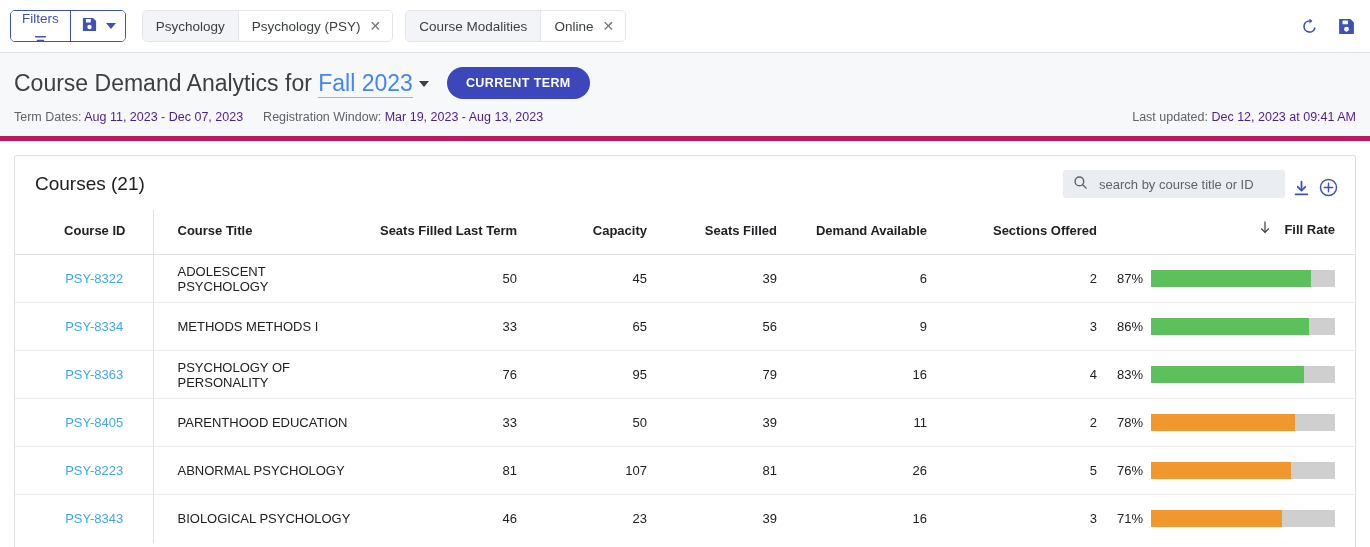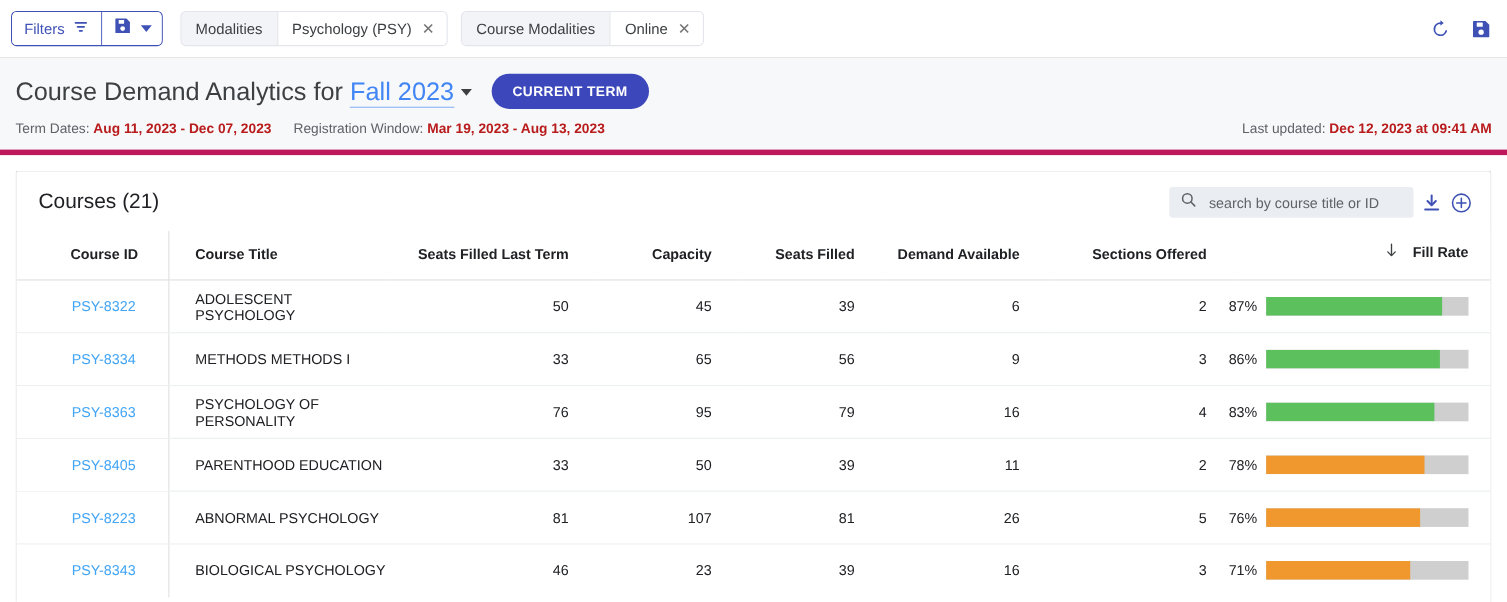--- a/index.html
+++ b/index.html
@@ -32,20 +32,21 @@
     flex: none;
   }
   .filters-btn {
     display: flex; align-items: center; gap: 7px;
     padding: 0 11px;
     color: #3f51b5;
     font-size: 13.5px;
     background: #fff;
     cursor: pointer;
     white-space: nowrap;
+    flex-direction: column;
   }
   .filters-sep { width: 1px; background: #3f51b5; }
   .save-btn {
     display: flex; align-items: center; gap: 8px;
     padding: 0 9px 0 10px;
     background: #fff;
     cursor: pointer;
   }
   .caret {
     width: 0; height: 0;
@@ -127,40 +128,40 @@
     padding: 9px 19px;
     cursor: pointer;
     font-family: "Liberation Sans", sans-serif;
   }
   .meta-row {
     display: flex; align-items: center;
     margin-top: 11px;
     font-size: 12.5px;
     color: #5f6368;
   }
-  .meta-row b { color: #b91c1c; font-weight: bold; }
+  .meta-row b { color: #4c1d95; font-weight: normal; }
   .meta-item { margin-right: 20px; white-space: nowrap; }
   .meta-right { margin-left: auto; white-space: nowrap; }
 
   
   .card {
     margin: 14px 14px 0 14px;
     background: #fff;
     border: 1px solid #e0e0e0;
     border-bottom: none;
     border-radius: 3px 3px 0 0;
     height: 400px;
     overflow: hidden;
   }
   .card-head {
     display: flex; align-items: center;
     padding: 14px 16px 12px 20px;
   }
   .card-title { font-size: 19px; color: #202124; }
-  .card-head-right { margin-left: auto; display: flex; align-items: center; gap: 7px; }
+  .card-head-right { margin-left: auto; display: flex; align-items: flex-end; gap: 7px; }
   .search-box {
     display: flex; align-items: center; gap: 9px;
     background: #eaedf2;
     border-radius: 3px;
     height: 28px;
     width: 222px;
     padding: 0 10px;
     cursor: text;
   }
   .search-box input {
@@ -254,21 +255,21 @@
           <rect x="5.2" y="3.3" width="5.2" height="3.6" rx=".5" fill="#fff"></rect>
           <circle cx="9" cy="11.6" r="2.3" fill="#fff"></circle>
         </svg>
       </span>
       <span class="caret"></span>
     </div>
   </div>
 
   <div class="chip-groups">
     <div class="chip-group">
-      <div class="chip-label">Modalities</div>
+      <div class="chip-label">Psychology</div>
       <div class="chip-value">
         <span>Psychology (PSY)</span>
         <span class="chip-x">✕</span>
       </div>
     </div>
     <div class="chip-group">
       <div class="chip-label">Course Modalities</div>
       <div class="chip-value">
         <span>Online</span>
         <span class="chip-x">✕</span>

